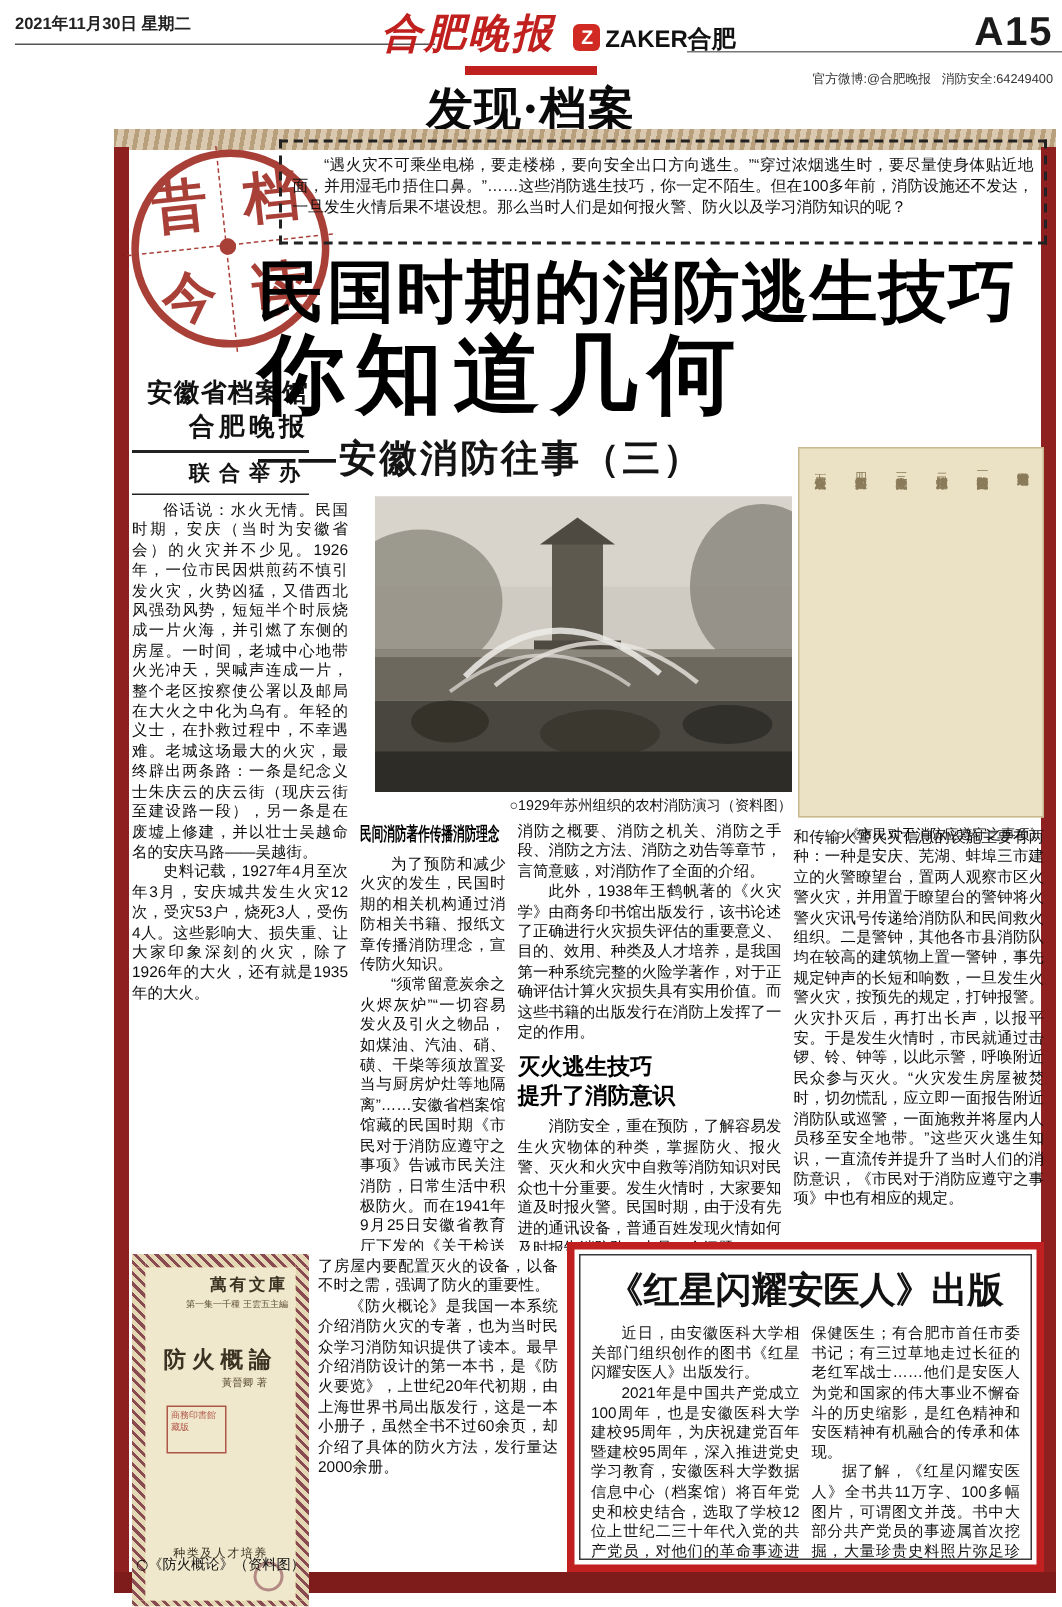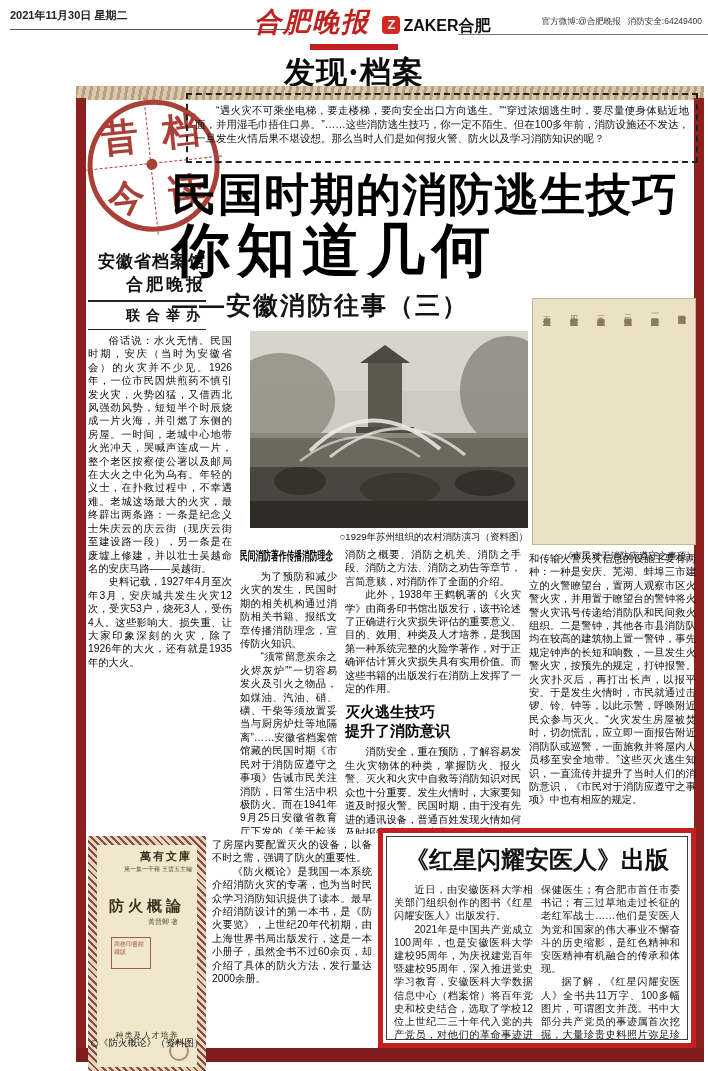--- a/index.html
+++ b/index.html
@@ -116,20 +116,21 @@
   <div class="hdr-center">
     <div class="masthead-row">
       <span class="masthead">合肥晚报</span>
       <span class="zaker"><span class="zaker-z">Z</span><span>ZAKER合肥</span></span>
     </div>
     <div class="redbar"></div>
     <div class="section-title">发现·档案</div>
   </div>
   <div class="hdr-rule-r"></div>
   <div class="hdr-right">
+    <div class="pageno">A15</div>
     <div class="contact">
       <span>官方微博:@合肥晚报</span>&nbsp;&nbsp;
       <span>消防安全:64249400</span>
     </div>
   </div>
 
   <div class="frame-top"></div>
   <div class="frame-left"></div>
   <div class="frame-right"></div>
   <div class="frame-bottom"></div>

